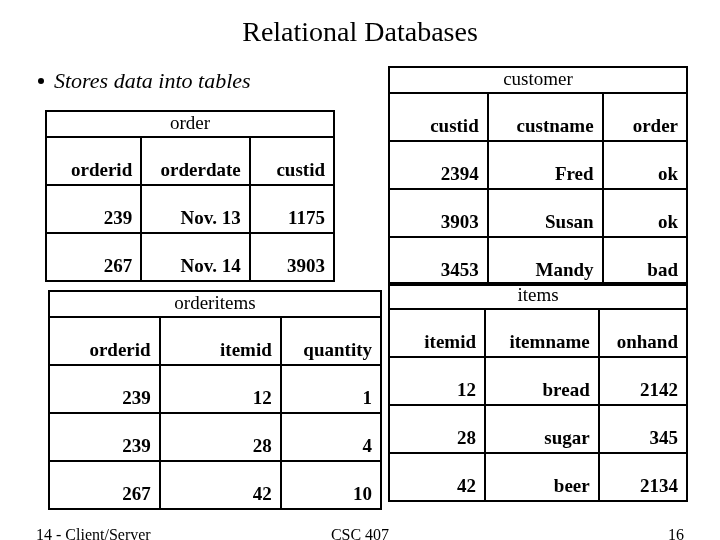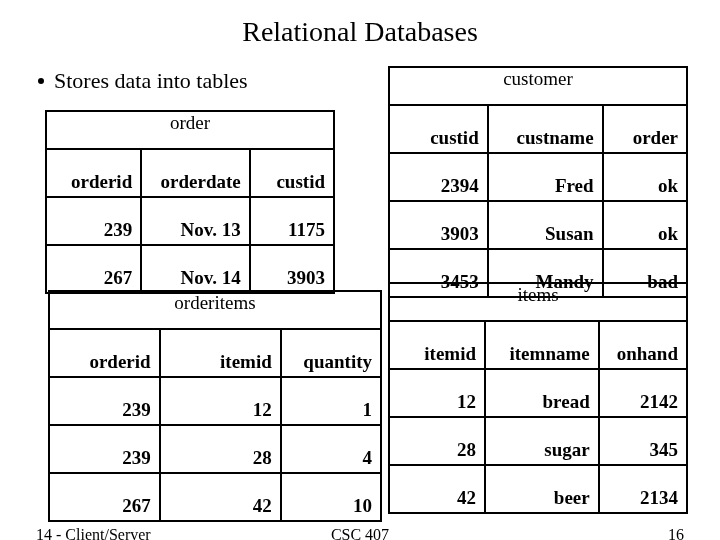--- a/index.html
+++ b/index.html
@@ -23,40 +23,41 @@
     left: 0;
     width: 100%;
     text-align: center;
     font-size: 28px;
   }
   .bullet {
     position: absolute;
     top: 68px;
     left: 38px;
     font-size: 22px;
+    font-style: italic;
   }
   .bullet .dot {
     display: inline-block;
     width: 6px;
     height: 6px;
     background: #000;
     border-radius: 50%;
     vertical-align: middle;
     margin-right: 10px;
     margin-bottom: 3px;
   }
   table.dbtable {
     border-collapse: collapse;
     position: absolute;
     font-size: 19px;
   }
   table.dbtable caption {
     caption-side: top;
     font-size: 19px;
-    padding-bottom: 14px;
+    padding-bottom: 2px;
     border: 2px solid #000;
     border-bottom: none;
   }
   table.dbtable td {
     border: 2px solid #000;
     padding: 21px 8px 3px 6px;
     text-align: right;
     white-space: nowrap;
     font-weight: bold;
   }

